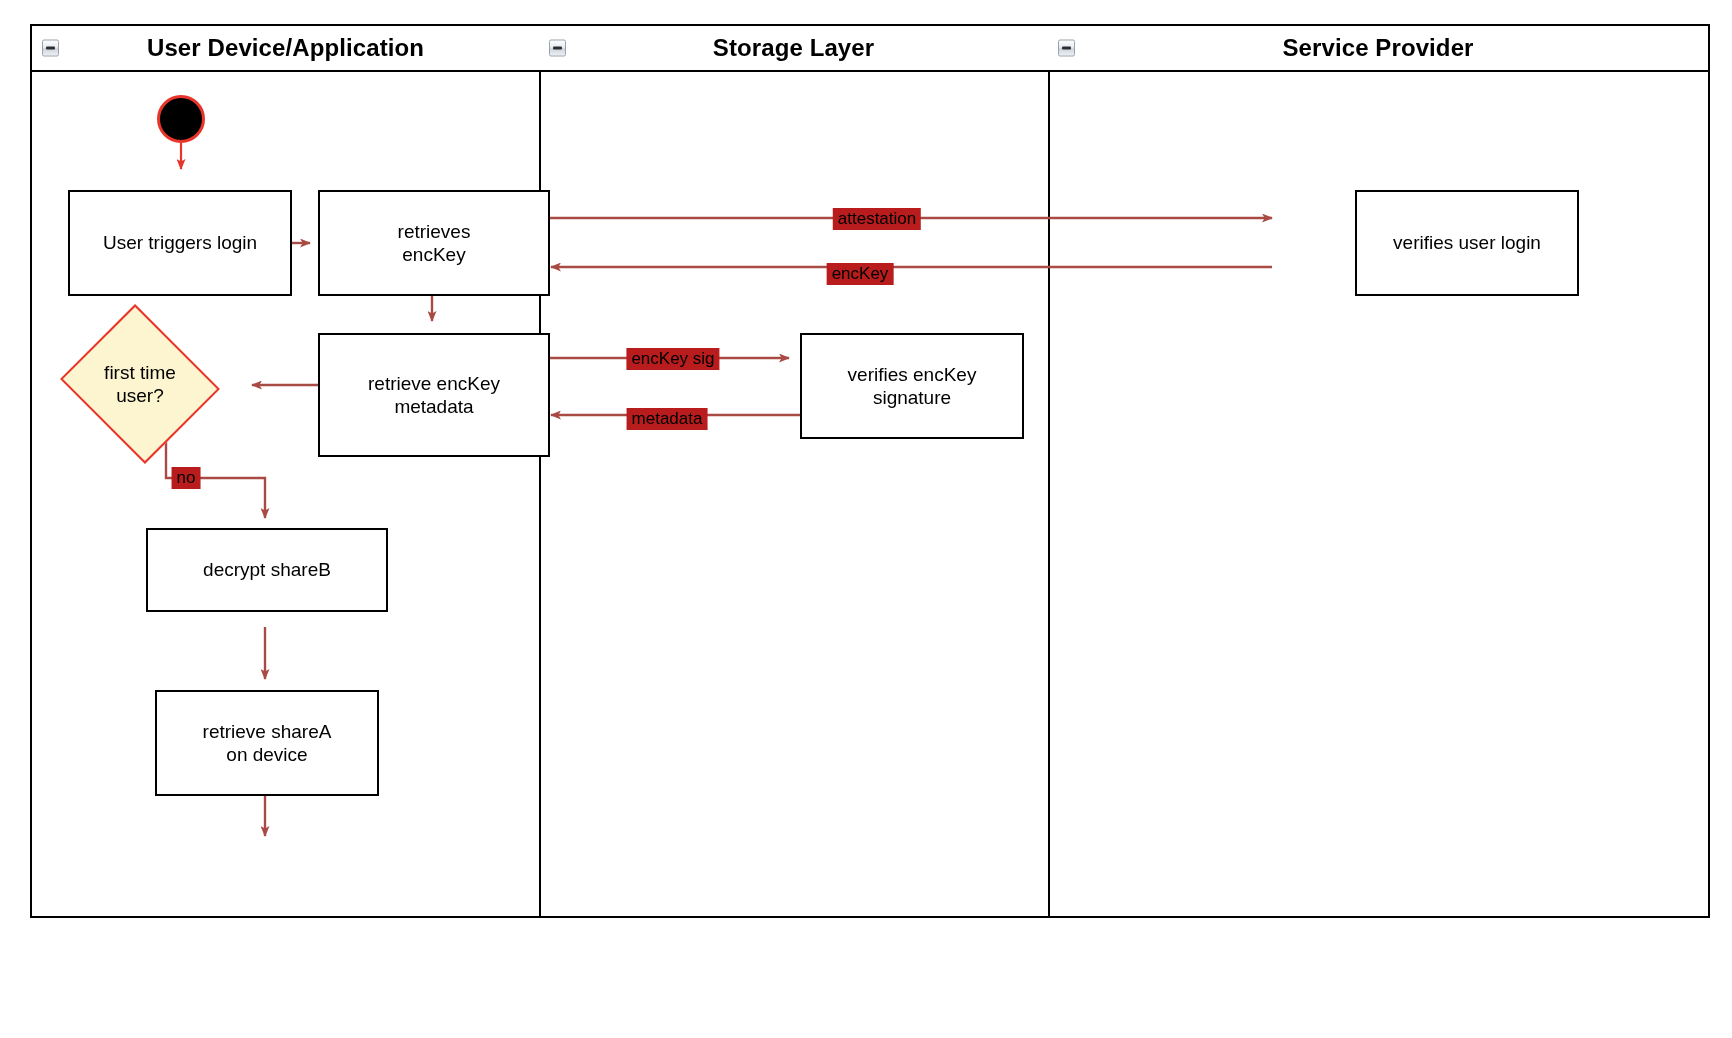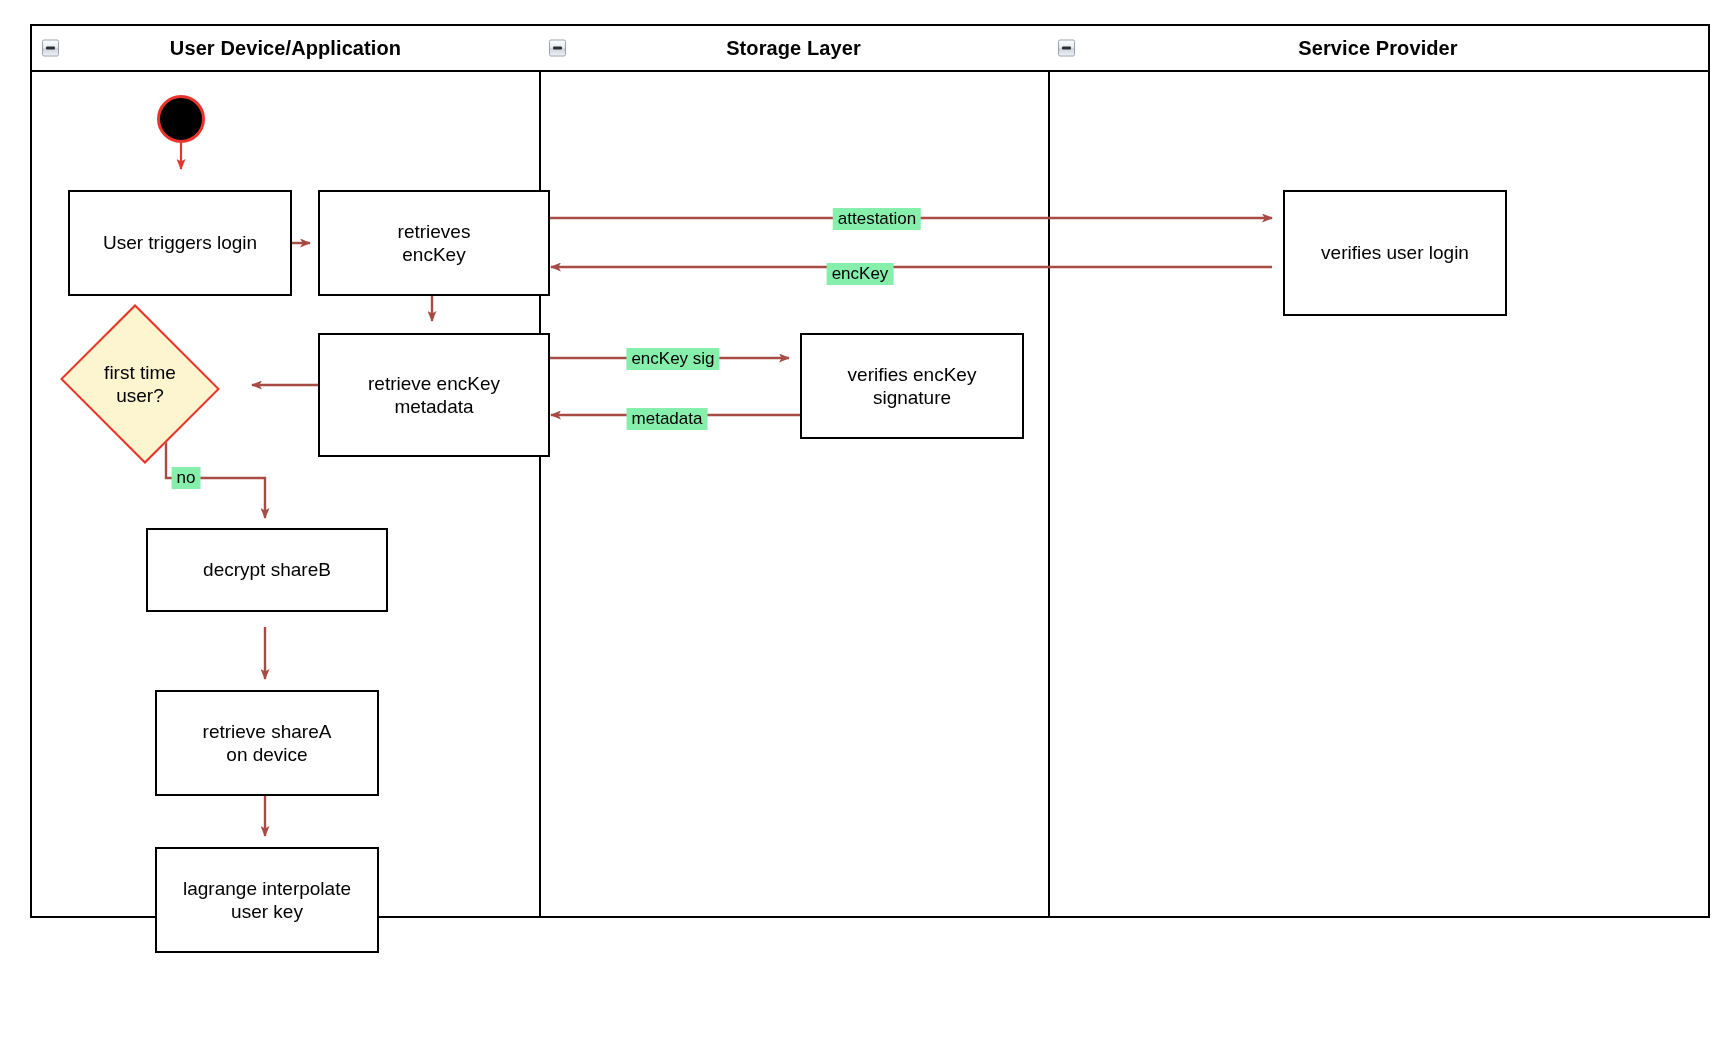--- a/index.html
+++ b/index.html
@@ -25,21 +25,21 @@
     border-left:2px solid #000;
   }
   .lane-header{
     position:absolute;top:0;height:46px;
     box-sizing:border-box;
     border-bottom:2px solid #000;
     display:flex;align-items:center;justify-content:center;
     background:#ffffff;
   }
   .lane-title{
-    font-size:20px;font-weight:bold;letter-spacing:0.1px;
+    font-size:24px;font-weight:bold;letter-spacing:0.1px;
     color:#000;
     white-space:nowrap;
   }
   .collapse-icon{
     position:absolute;left:10px;top:50%;transform:translateY(-50%);
     width:17px;height:17px;
     box-sizing:border-box;
     border:1px solid #9aa3ad;
     border-radius:2px;
     background:linear-gradient(180deg,#fdfdfe 0%,#e8ecf0 45%,#cdd4db 55%,#eef1f4 100%);
@@ -88,21 +88,21 @@
   .decision .dtext{position:relative;z-index:2;}
 
   
   svg.edges{position:absolute;left:0;top:0;width:1732px;height:1038px;overflow:visible;}
   .edge{fill:none;stroke:#a94b45;stroke-width:2.4;}
   .edge-start{fill:none;stroke:#e8342a;stroke-width:2.2;}
 
   .edge-label{
     position:absolute;
     transform:translate(-50%,-50%);
-    background:#86efac;
+    background:#b91c1c;
     padding:1px 5px;
     font-size:17px;
     color:#000;
     white-space:nowrap;
     z-index:4;
   }
 </style>
 </head>
 <body>
 
@@ -188,21 +188,19 @@
     <span class="dshape"></span>
     <span class="dtext">first time
 user?</span>
   </div>
 
   <div class="node" style="left:146px;top:528px;width:242px;height:84px;">decrypt shareB</div>
 
   <div class="node" style="left:155px;top:690px;width:224px;height:106px;">retrieve shareA
 on device</div>
 
-  <div class="node" style="left:155px;top:847px;width:224px;height:106px;">lagrange interpolate
-user key</div>
 
   <div class="node" style="left:800px;top:333px;width:224px;height:106px;">verifies encKey
 signature</div>
 
-  <div class="node" style="left:1283px;top:190px;width:224px;height:126px;">verifies user login</div>
+  <div class="node" style="left:1355px;top:190px;width:224px;height:106px;">verifies user login</div>
 
 </div>
 
 </body></html>

